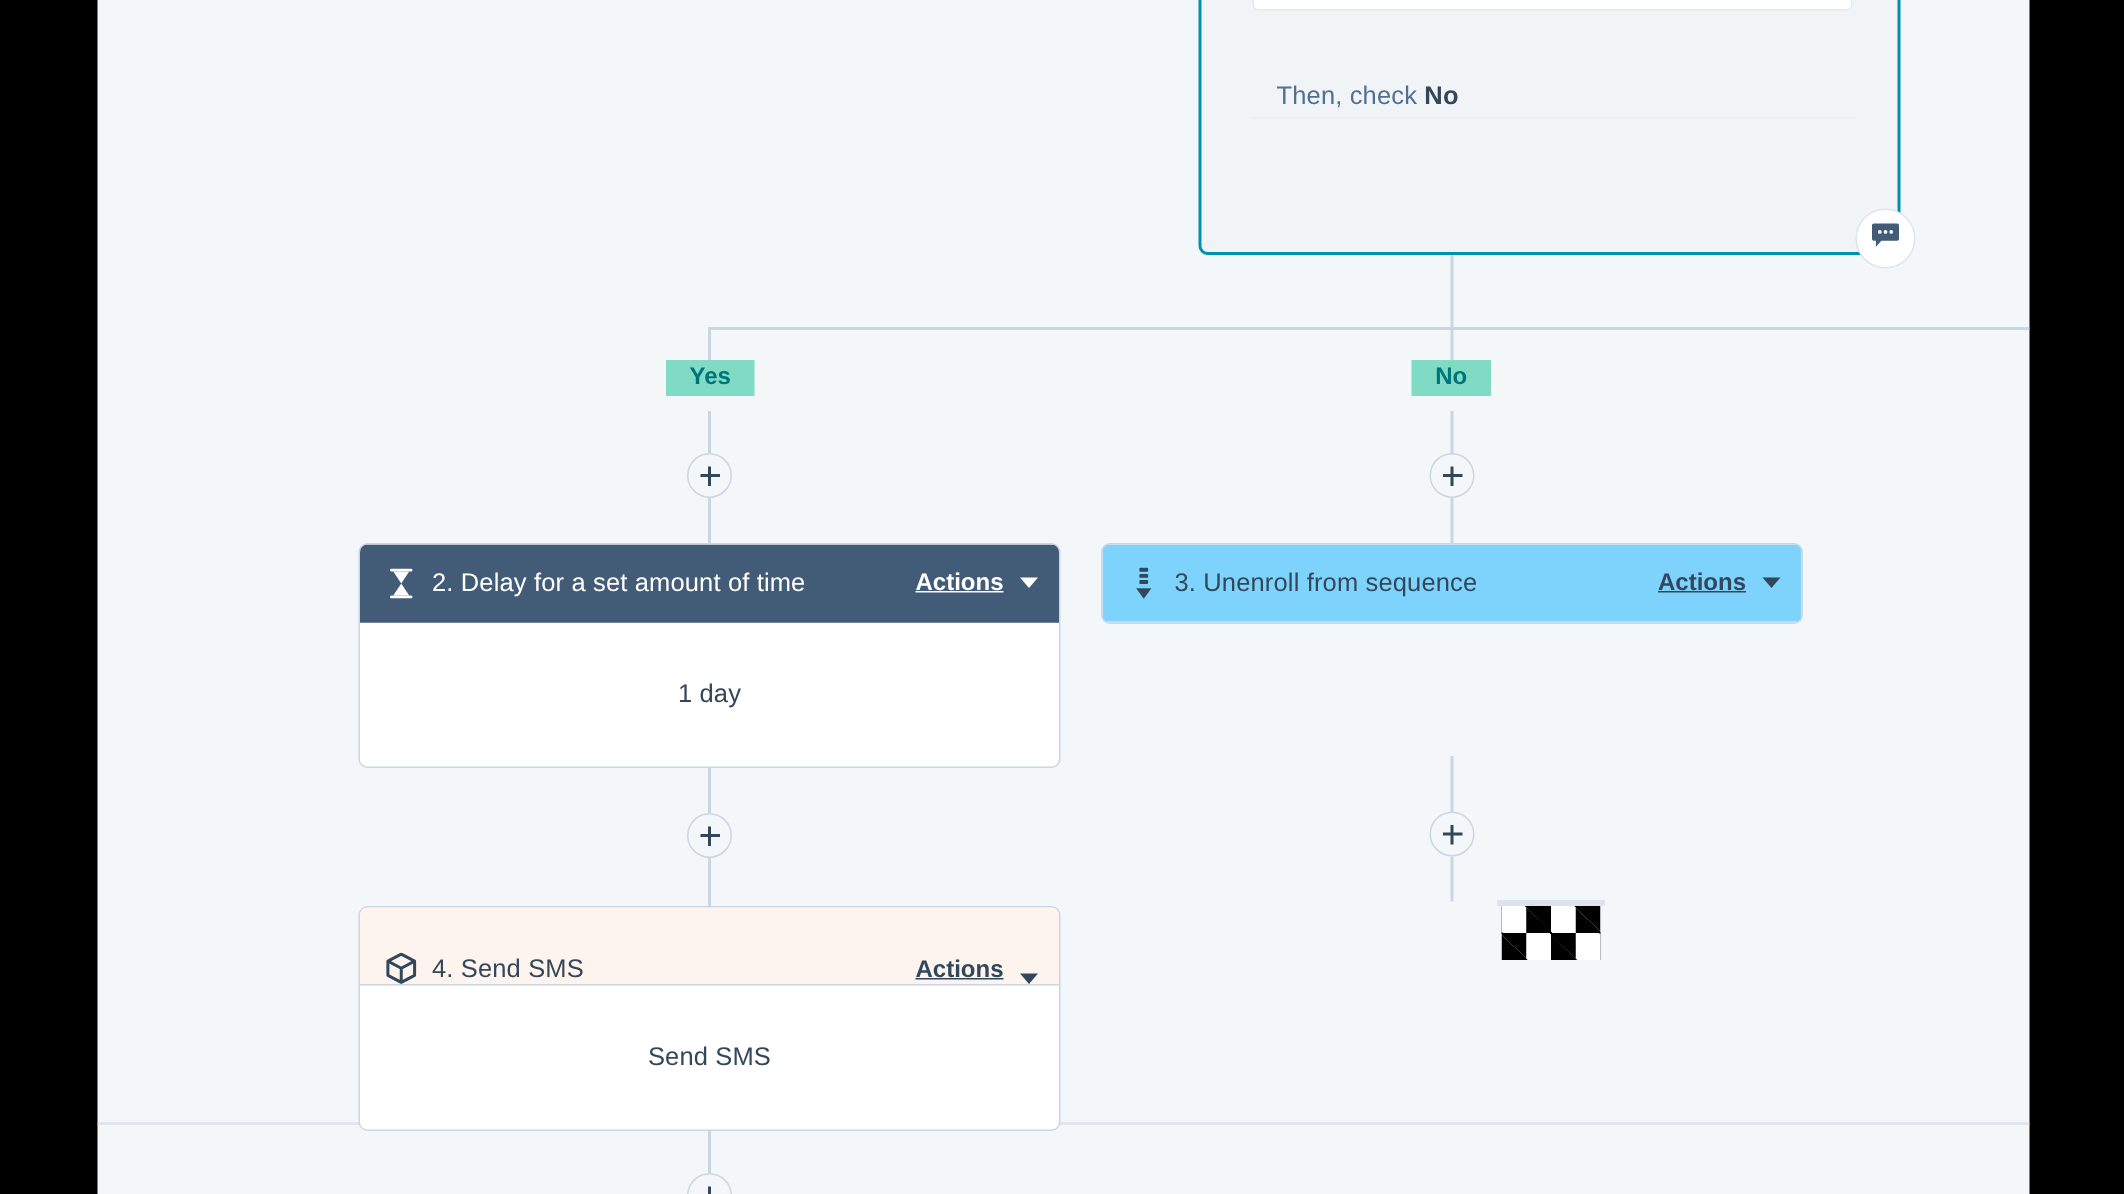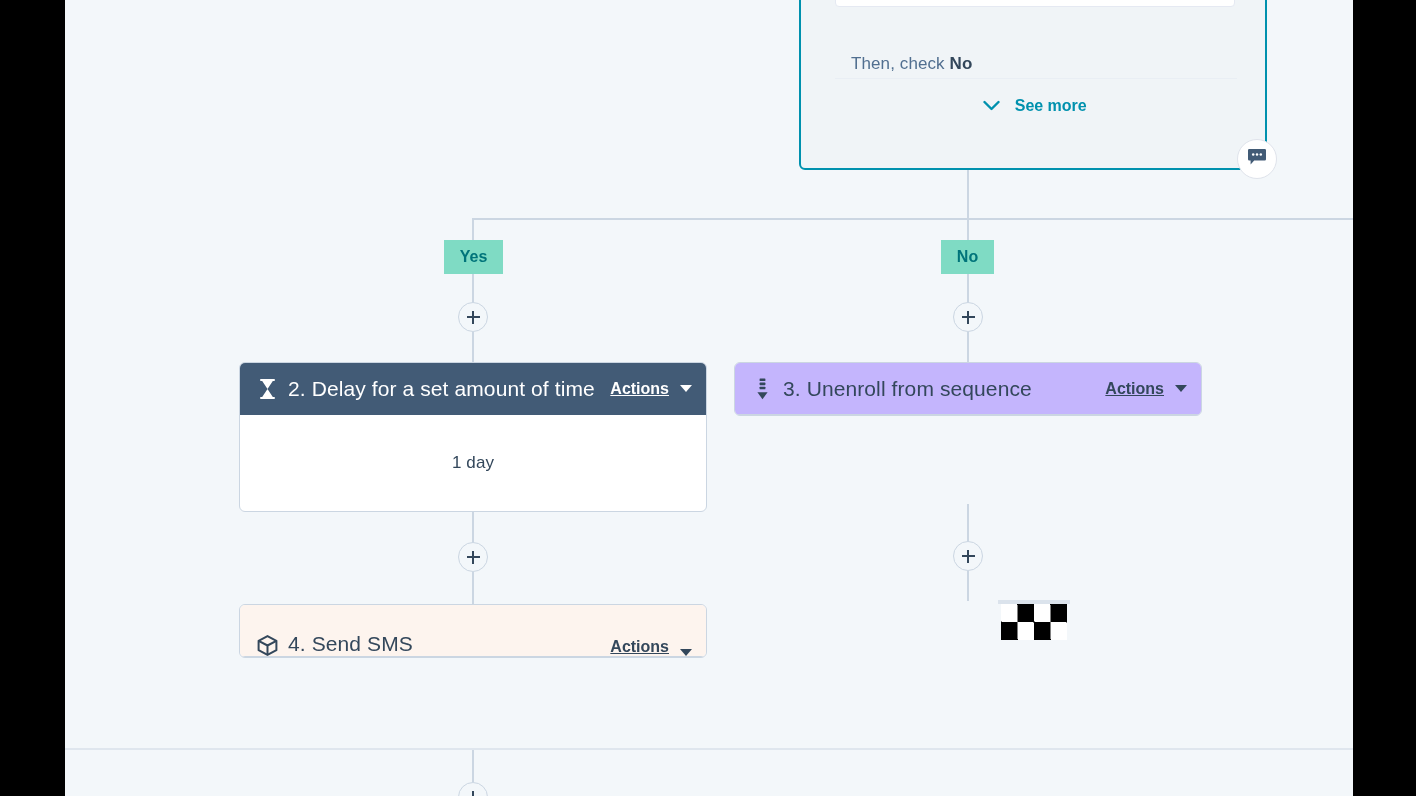--- a/index.html
+++ b/index.html
@@ -120,21 +120,21 @@
     box-sizing: border-box;
     display: flex;
     align-items: center;
     justify-content: center;
     cursor: pointer;
   }
 
   
   .branch-label {
     position: absolute;
-    height: 34px;
+    height: 24px;
     background: #7fdbc4;
     color: #00747a;
     font-size: 16px;
     font-weight: 700;
     display: flex;
     align-items: center;
     justify-content: center;
     padding: 0 14px;
     box-sizing: border-box;
     user-select: none;
@@ -188,21 +188,21 @@
   .card-head .ico {
     width: 22px;
     height: 22px;
     flex: 0 0 22px;
     display: flex;
     align-items: center;
     justify-content: center;
     margin-right: 10px;
   }
   .card-head .title {
-    font-size: 21px;
+    font-size: 17px;
     letter-spacing: 0.1px;
     white-space: nowrap;
   }
   .card-head .spacer { flex: 1 1 auto; }
   .card-head .actions {
     font-size: 16px;
     font-weight: 700;
     text-decoration: underline;
     cursor: pointer;
     white-space: nowrap;
@@ -231,21 +231,21 @@
     box-sizing: border-box;
   }
 
   
   .head-dark {
     background: #425b76;
     color: #ffffff;
     border-bottom-color: #425b76;
   }
   .head-lilac {
-    background: #c4b5fd;
+    background: #7dd3fc;
     color: #33475b;
   }
   .head-cream {
     background: #fdf4ee;
     color: #33475b;
     align-items: flex-end;
   }
 
   
   .broken-img {
@@ -315,28 +315,20 @@
 
     <div class="bottom-strip"></div>
 
     <div class="decision-card">
       <div class="decision-inner-box"></div>
       <div class="decision-then">
         <span>Then, check</span>
         <b>No</b>
       </div>
       <div class="decision-divider"></div>
-      <div class="see-more">
-        <span class="chev">
-          <svg width="17" height="11" viewBox="0 0 17 11" aria-hidden="true">
-            <path d="M1.5 2 L8.5 9 L15.5 2" fill="none" stroke="#0091ae" stroke-width="2.4" stroke-linecap="round" stroke-linejoin="round"></path>
-          </svg>
-        </span>
-        <span class="lbl">See more</span>
-      </div>
     </div>
 
     <div class="chat-badge">
       <span>
         <svg width="20" height="18" viewBox="0 0 20 18" aria-hidden="true">
           <path d="M1 2.2 A1.2 1.2 0 0 1 2.2 1 H17.8 A1.2 1.2 0 0 1 19 2.2 V11.3
                    A1.2 1.2 0 0 1 17.8 12.5 H7.2 L3.6 16.6 V12.5 H2.2
                    A1.2 1.2 0 0 1 1 11.3 Z" fill="#425b76"></path>
           <circle cx="6.2" cy="6.6" r="1.25" fill="#ffffff"></circle>
           <circle cx="10.0" cy="6.6" r="1.25" fill="#ffffff"></circle>
@@ -411,20 +403,21 @@
           <svg width="21" height="21" viewBox="0 0 21 21" aria-hidden="true">
             <path d="M10.5 1.1 L19.4 5.8 V15.2 L10.5 19.9 L1.6 15.2 V5.8 Z" fill="none" stroke="#33475b" stroke-width="2" stroke-linejoin="round"></path>
             <path d="M1.6 5.8 L10.5 10.5 L19.4 5.8 M10.5 10.5 V19.9" fill="none" stroke="#33475b" stroke-width="2" stroke-linejoin="round"></path>
           </svg>
         </span>
         <span class="title">4. Send SMS</span>
         <span class="spacer"></span>
         <span class="actions">Actions</span>
         <span class="caret"></span>
       </div>
+      <div class="card-body">Send SMS</div>
     </div>
 
     <div class="broken-img-cap"></div>
     <div class="broken-img"></div>
 
   </div>
 
 </div>
 
 </body></html>

